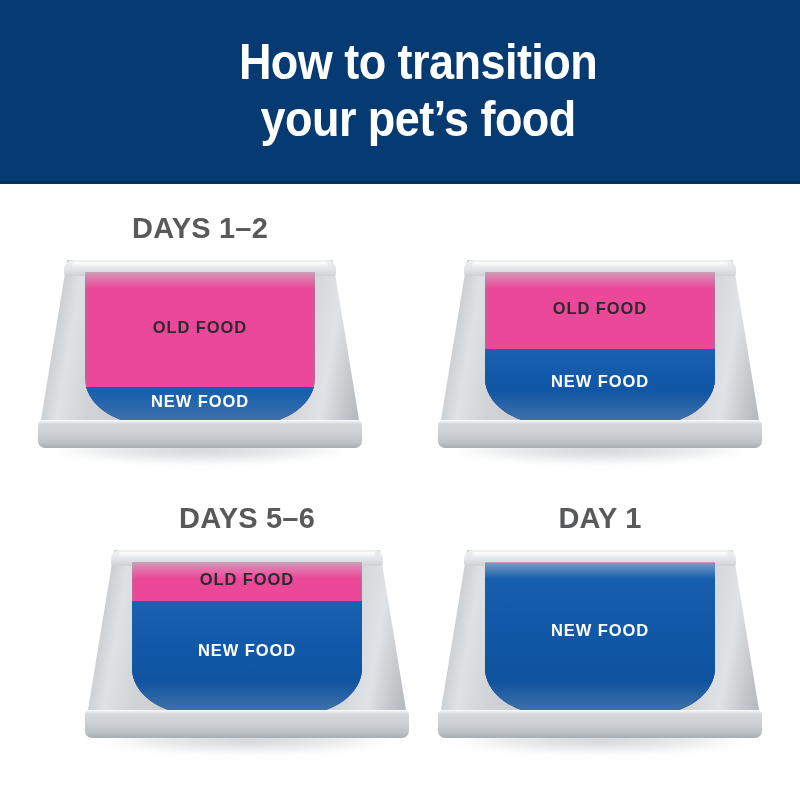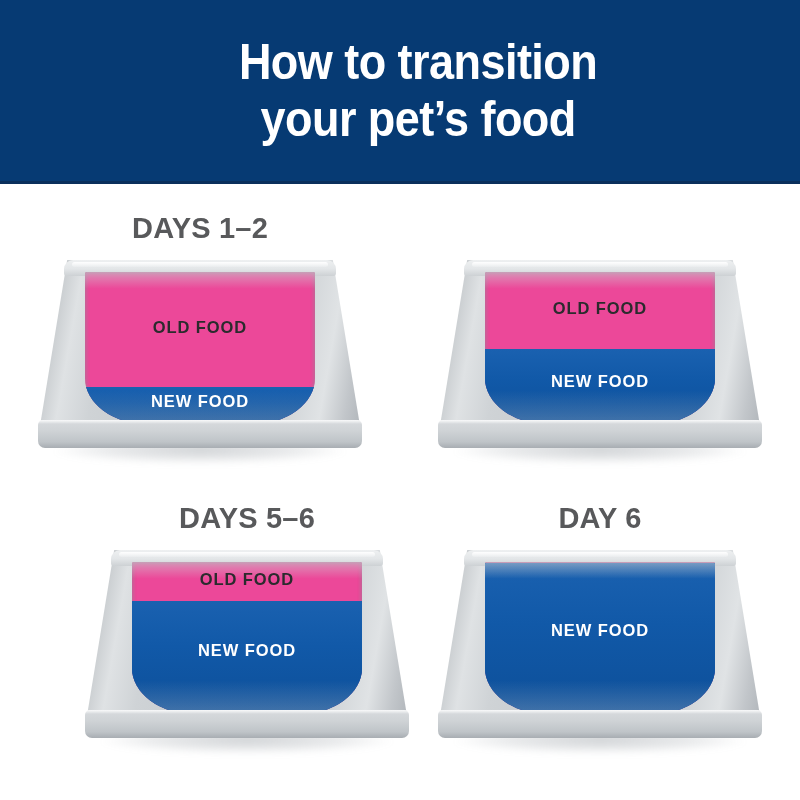--- a/index.html
+++ b/index.html
@@ -261,21 +261,21 @@
         <div class="cavity-shade"></div>
         <div class="label label-old" style="top: 8px;">OLD FOOD</div>
         <div class="label label-new" style="top: 79.44px;">NEW FOOD</div>
       </div>
       <div class="bowl-base"></div>
       <div class="bowl-base-top"></div>
     </div>
   </div>
 
   <div class="cell cell-3">
-    <div class="step-title">DAY 6</div>
+    <div class="step-title">DAY 1</div>
     <div class="bowl">
       <div class="bowl-shadow"></div>
       <div class="bowl-body"></div>
       <div class="bowl-rim"></div>
       <div class="bowl-rim-gloss"></div>
       <div class="cavity">
         <div class="fill" style="height: 152px;"></div>
         <div class="cavity-shade"></div>
 
         <div class="label label-new" style="top: 58.92px;">NEW FOOD</div>

